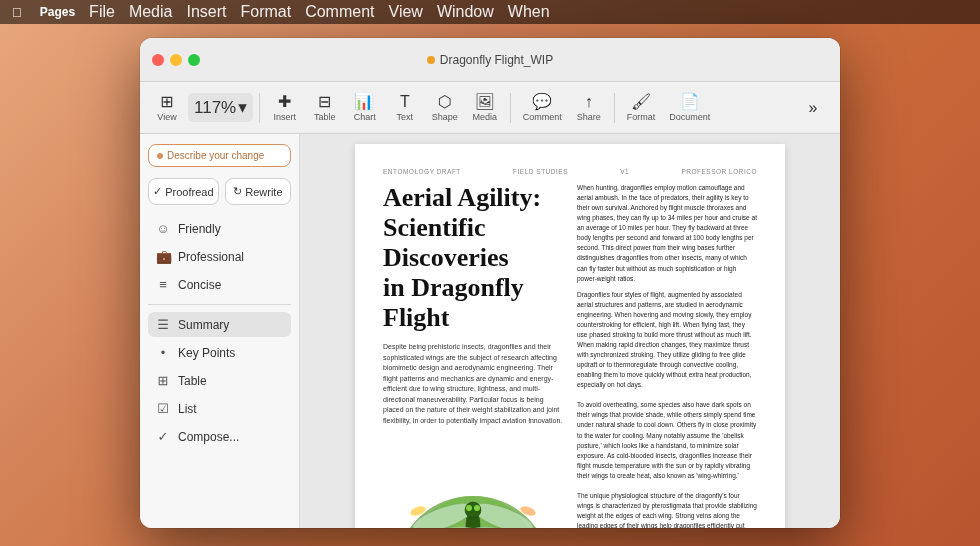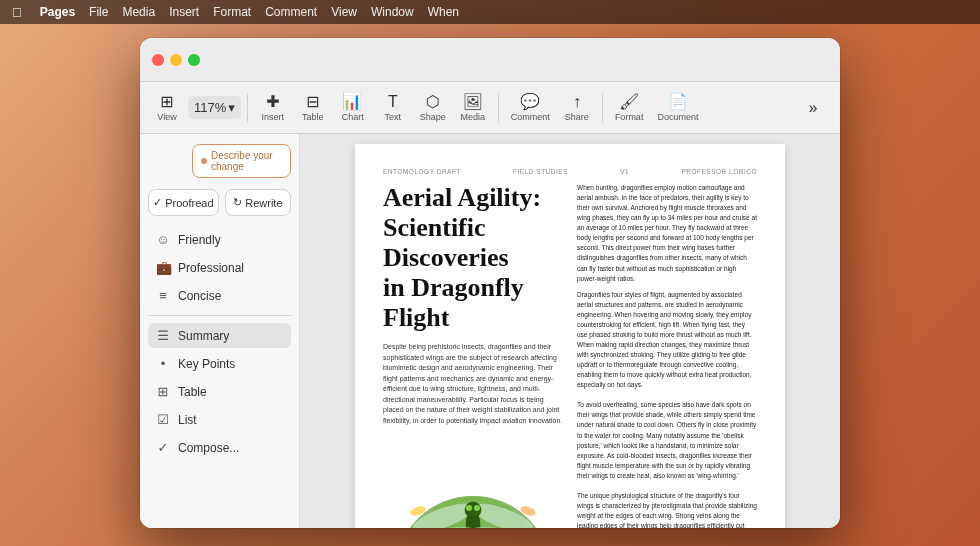--- a/index.html
+++ b/index.html
@@ -28,21 +28,21 @@
       font-size: 13px;
       color: white;
       margin-right: 4px;
     }
     .menubar-app-name {
       font-size: 12px;
       color: white;
       font-weight: 600;
     }
     .menubar-item {
-      font-size: 12px;
+      font-size: 16px;
       color: rgba(255,255,255,0.9);
     }
 
     
     .window {
       position: absolute;
       top: 38px;
       left: 140px;
       width: 700px;
       height: 490px;
@@ -130,21 +130,21 @@
     .toolbar-sep {
       width: 1px;
       height: 30px;
       background: #d0d0d0;
       margin: 0 4px;
     }
     .zoom-control {
       display: flex;
       align-items: center;
       gap: 2px;
-      font-size: 13px;
+      font-size: 17px;
       color: #333;
       padding: 4px 6px;
       background: rgba(0,0,0,0.05);
       border-radius: 5px;
     }
 
     
     .content-area {
       display: flex;
       flex: 1;
@@ -166,21 +166,20 @@
       background: white;
       border: 1.5px solid #d89060;
       border-radius: 8px;
       padding: 5px 8px;
       font-size: 11px;
       color: #999;
       margin-bottom: 8px;
       display: flex;
       align-items: center;
       gap: 4px;
-      margin-left: 44px;
     }
     .describe-dot {
       width: 6px;
       height: 6px;
       background: #d89060;
       border-radius: 50%;
       flex-shrink: 0;
     }
     .action-buttons {
       display: flex;
@@ -289,20 +288,24 @@
 </div>
 
 <div class="window">
 
   <div class="titlebar">
     <div class="traffic-lights">
       <div class="traffic-light tl-close"></div>
       <div class="traffic-light tl-minimize"></div>
       <div class="traffic-light tl-maximize"></div>
     </div>
+    <div class="window-title">
+      <div class="doc-dot"></div>
+      <span>Dragonfly Flight_WIP</span>
+    </div>
   </div>
 
   <div class="toolbar">
     <div class="toolbar-group">
       <span class="toolbar-icon">⊞</span>
       <span class="toolbar-label">View</span>
     </div>
     <div class="zoom-control">
       <span>117%</span>
       <span>▾</span>

